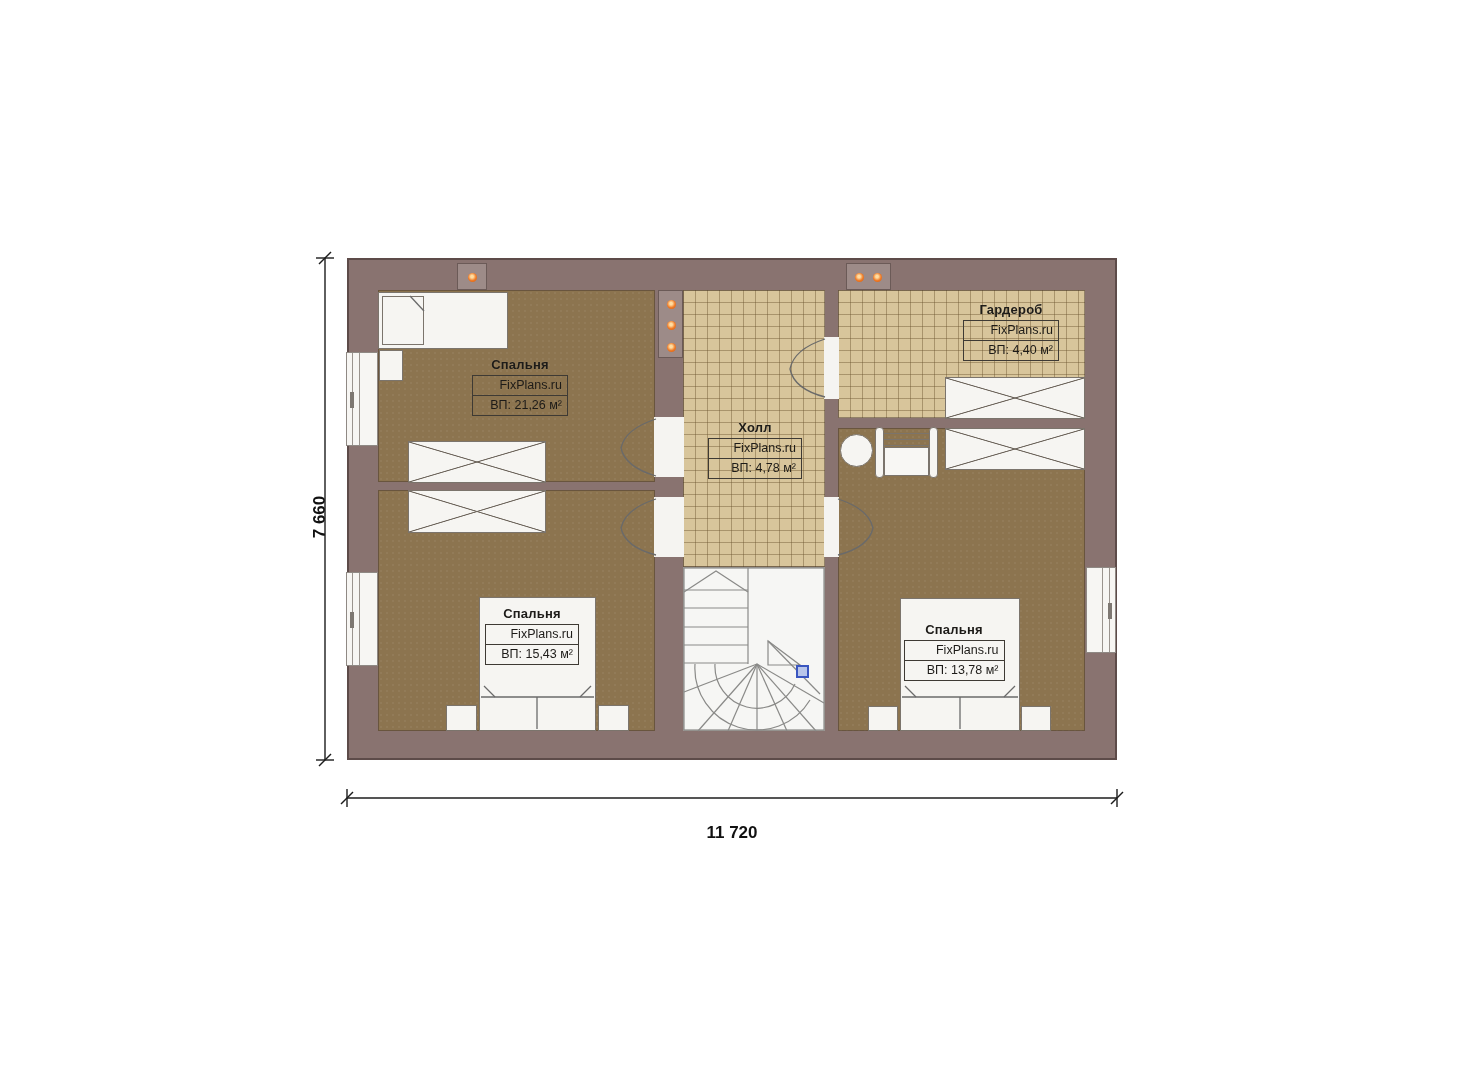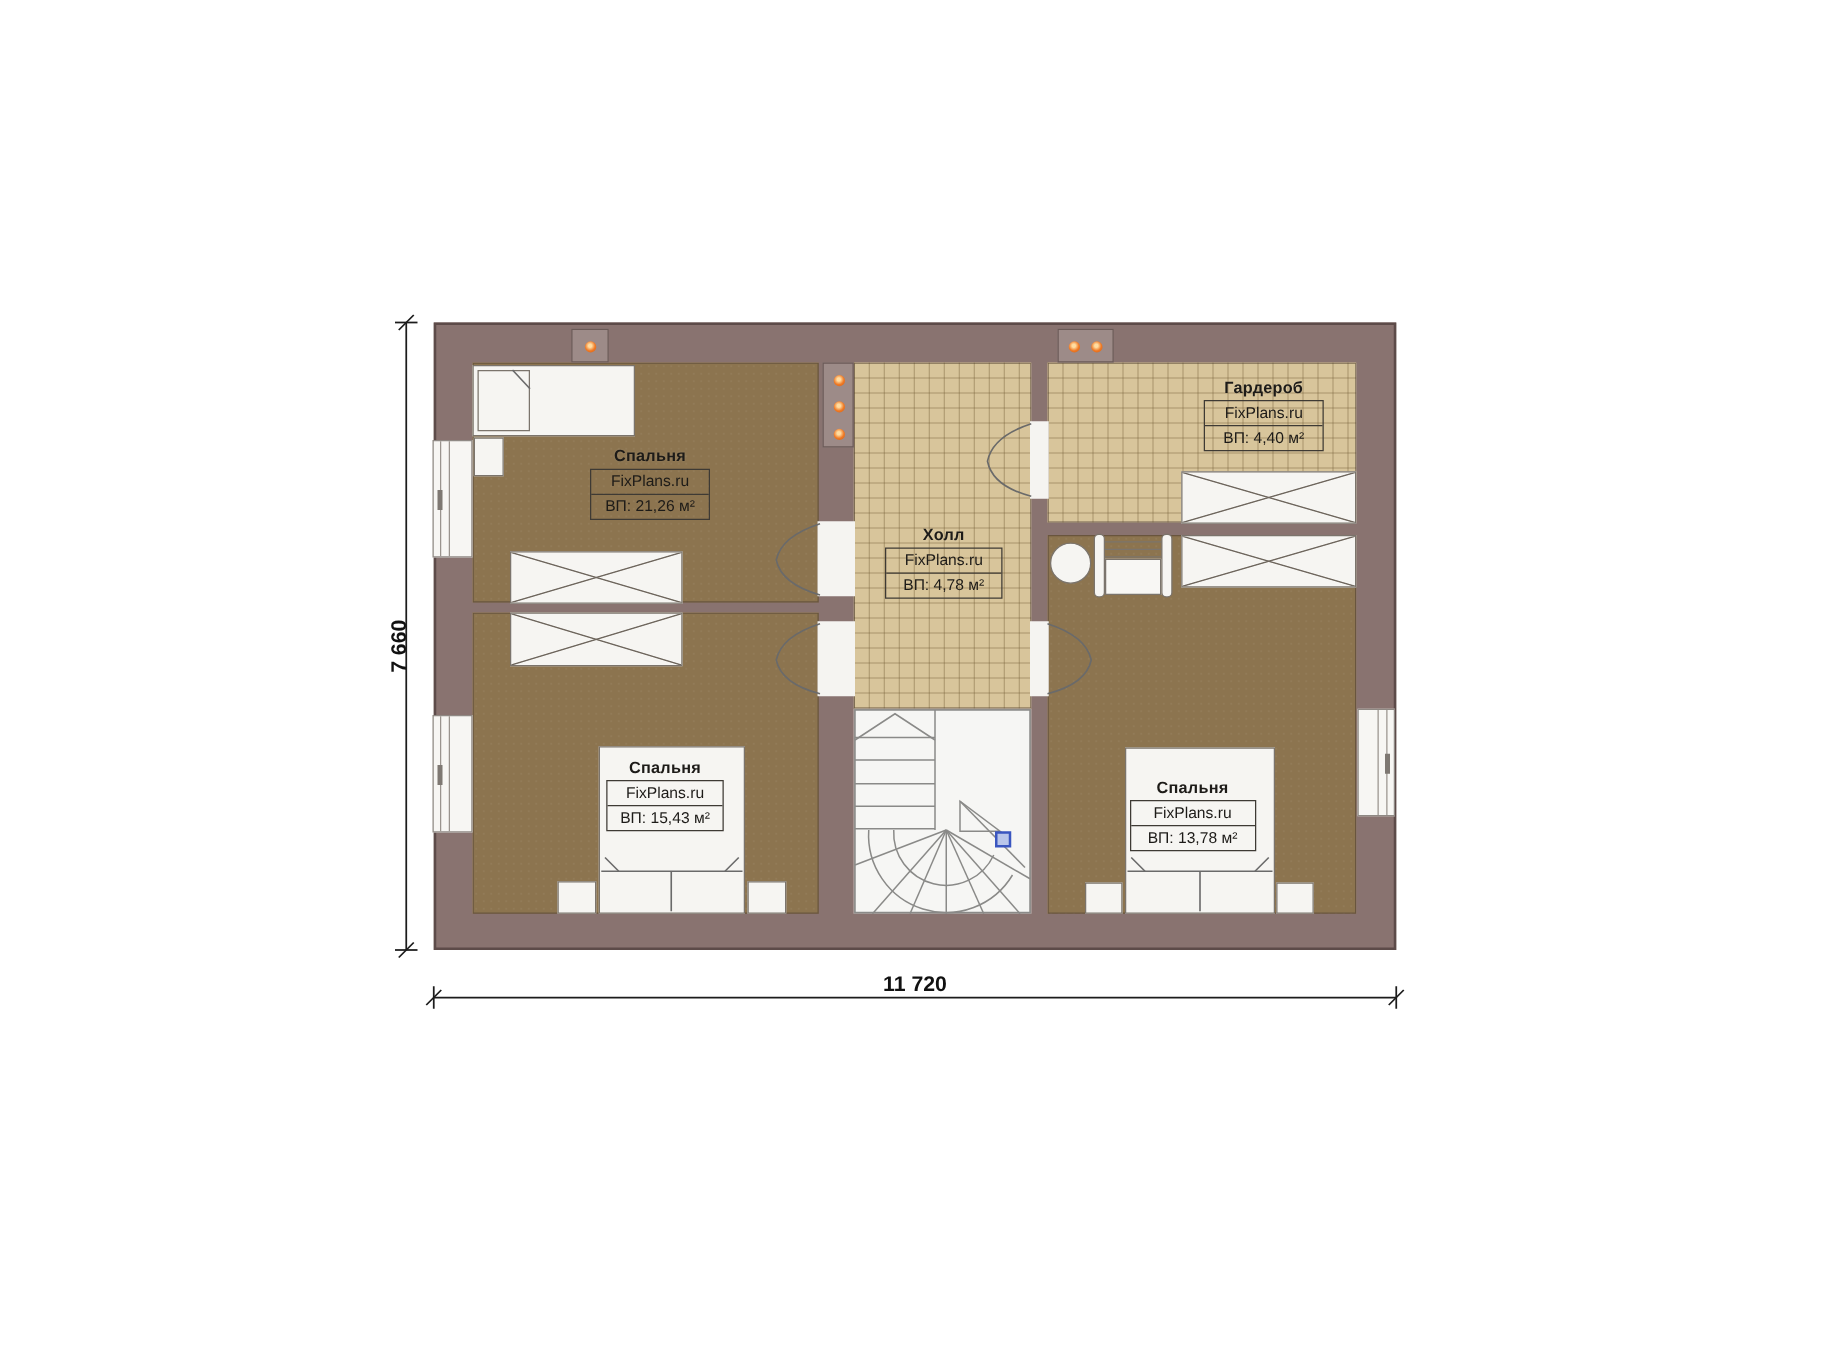--- a/index.html
+++ b/index.html
@@ -42,26 +42,26 @@
            border:1px solid #7b746c;border-radius:4px;box-sizing:border-box;}
   .chair-line{position:absolute;left:9px;right:9px;height:1px;background:#7b746c;}
   .chair-seat{position:absolute;left:9px;right:9px;top:20px;bottom:2px;
               border:1px solid #7b746c;box-sizing:border-box;background:#f8f7f4;}
 
   
   .room-label{display:flex;flex-direction:column;align-items:center;color:#1d1b18;}
   .room-title{font-size:13px;font-weight:bold;letter-spacing:.2px;margin-bottom:3px;
               text-shadow:0 0 2px rgba(255,255,255,.15);}
   .room-box{border:1px solid #3e3a34;text-align:center;font-size:12.5px;line-height:17px;}
-  .room-box .row{padding:1px 5px;white-space:nowrap;}
+  .room-box .row{padding:1px 5px;white-space:nowrap;text-align:right;}
   .room-box .row + .row{border-top:1px solid #3e3a34;}
 
   
   .dim-label{font-size:17px;font-weight:bold;color:#111;text-align:center;}
-  #dim-h-label{left:662px;top:778px;width:140px;}
+  #dim-h-label{left:662px;top:823px;width:140px;}
   #dim-v-label{left:279px;top:508px;width:80px;height:18px;transform:rotate(-90deg);}
 
   
   #overlay{left:0;top:0;pointer-events:none;}
   .ln{stroke:#6a6a6a;stroke-width:1.3;fill:none;}
   .stair-ln{stroke:#8a8a88;stroke-width:1.2;fill:none;}
   .dim-ln{stroke:#1c1c1c;stroke-width:1.4;fill:none;}
 </style>
 </head>
 <body>

